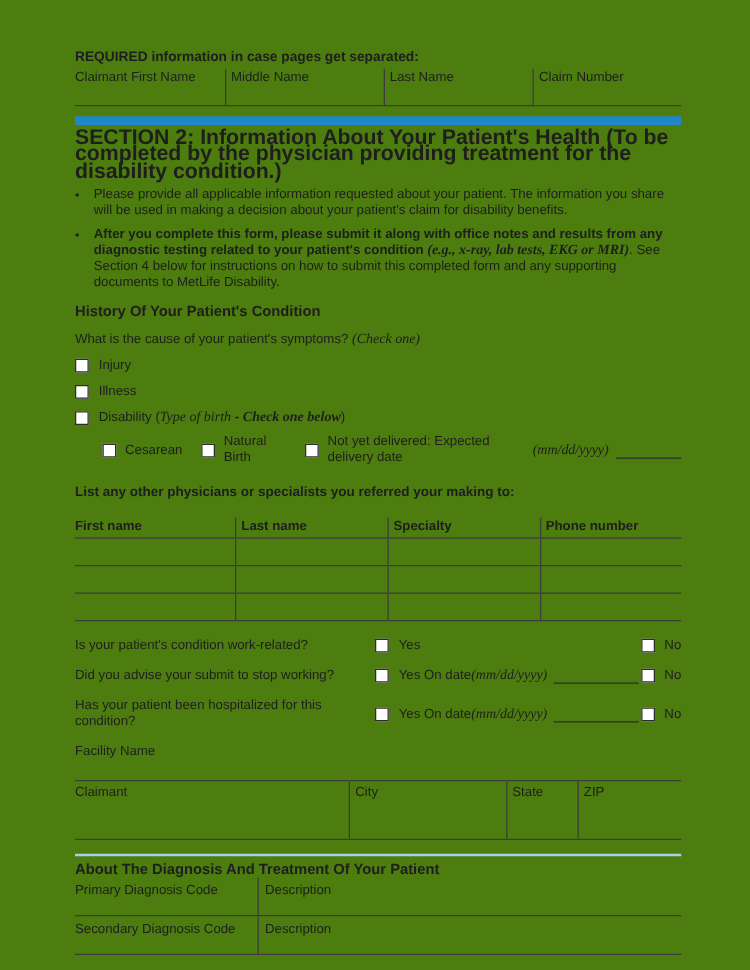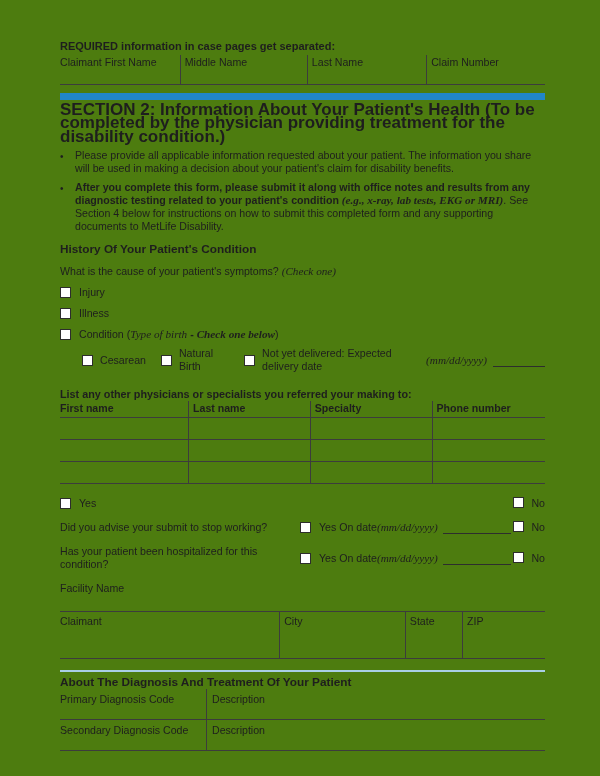--- a/index.html
+++ b/index.html
@@ -48,39 +48,39 @@
   .cb{display:inline-block;box-sizing:border-box;width:11px;height:11px;border:1.3px solid #2d2d2d;background:#fff;flex:none;vertical-align:-1.5px;}
   .cb-row{display:flex;align-items:center;margin-top:8px;}
   .cb-row .cb{margin-right:8px;}
   .sub-row{display:flex;align-items:center;margin-top:6px;margin-left:22px;}
   .sub-row .cb{margin-right:7px;}
   .sub-gap{width:15px;flex:none;}
   .uline{border-bottom:1.2px solid #2d2d2d;height:12px;flex:none;}
   .ul-delivery{width:52px;margin-left:6px;}
 
   .ref-heading{font-weight:bold;font-size:10.8px;margin-top:15px;}
-  .ref-table{margin-top:0;}
+  .ref-table{margin-top:13px;}
   .ref-row{display:flex;border-bottom:1.3px solid #3c3c3c;}
   .ref-row.hdr{height:16px;font-weight:bold;}
   .ref-row.body{height:21px;}
   .ref-row .cell{box-sizing:border-box;padding:1px 4px 0 4px;}
   .ref-row .cell + .cell{border-left:1.2px solid #3c3c3c;}
   .fc1{width:26.4%;padding-left:0 !important;}
   .fc2{width:25.1%;}
   .fc3{width:25.1%;}
   .fc4{width:23.4%;}
 
   .q-block{margin-top:13px;}
   .q-row{display:flex;align-items:center;margin-bottom:11px;}
   .q-text{width:240px;flex:none;}
   .yes-group{display:flex;align-items:center;}
   .yes-group .cb{margin-right:8px;}
   .ul-date{width:68px;margin-left:5px;}
   .q-spacer{flex:1;}
-  .no-group{display:flex;align-items:flex-start;flex:none;}
+  .no-group{display:flex;align-items:center;flex:none;}
   .no-group .cb{margin-right:7px;}
 
   .facility-label{margin-top:1px;}
 
   .addr-table{display:flex;margin-top:16px;border-top:1.5px solid #3c3c3c;border-bottom:1.5px solid #3c3c3c;height:46px;}
   .addr-table .cell{box-sizing:border-box;padding:3px 4px 0 4px;}
   .addr-table .cell + .cell{border-left:1.2px solid #3c3c3c;}
   .ac1{width:45.2%;padding-left:0 !important;}
   .ac2{width:25.9%;}
   .ac3{width:11.8%;}
@@ -141,21 +141,21 @@
     <span>Injury</span>
   </div>
 
   <div class="cb-row">
     <span class="cb"></span>
     <span>Illness</span>
   </div>
 
   <div class="cb-row">
     <span class="cb"></span>
-    <span><span>Condition (</span><span class="is">Type of birth</span><span class="bold"> - </span><span class="bis">Check one below</span><span>)</span></span>
+    <span><span>Disability (</span><span class="is">Type of birth</span><span class="bold"> - </span><span class="bis">Check one below</span><span>)</span></span>
   </div>
 
   <div class="sub-row">
     <span class="cb"></span>
     <span>Cesarean</span>
     <span class="sub-gap"></span>
     <span class="cb"></span>
     <span>Natural Birth</span>
     <span class="sub-gap"></span>
     <span class="cb"></span>
@@ -189,20 +189,21 @@
       <div class="cell fc1"></div>
       <div class="cell fc2"></div>
       <div class="cell fc3"></div>
       <div class="cell fc4"></div>
     </div>
   </div>
 
   <div class="q-block">
 
     <div class="q-row">
+      <span class="q-text">Is your patient's condition work-related?</span>
       <span class="yes-group">
         <span class="cb"></span>
         <span>Yes</span>
       </span>
       <span class="q-spacer"></span>
       <span class="no-group">
         <span class="cb"></span>
         <span>No</span>
       </span>
     </div>

